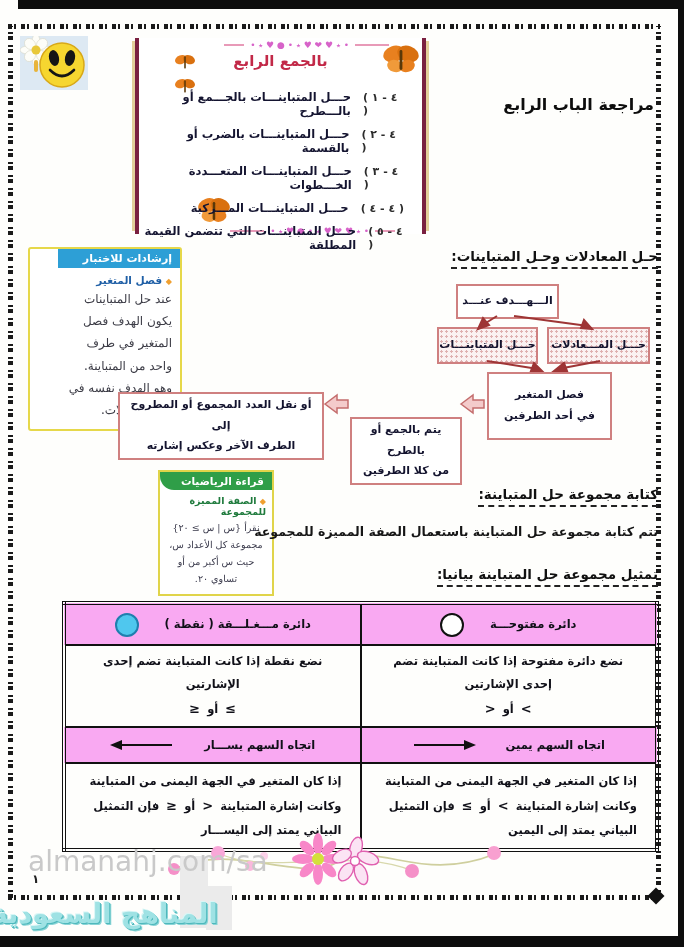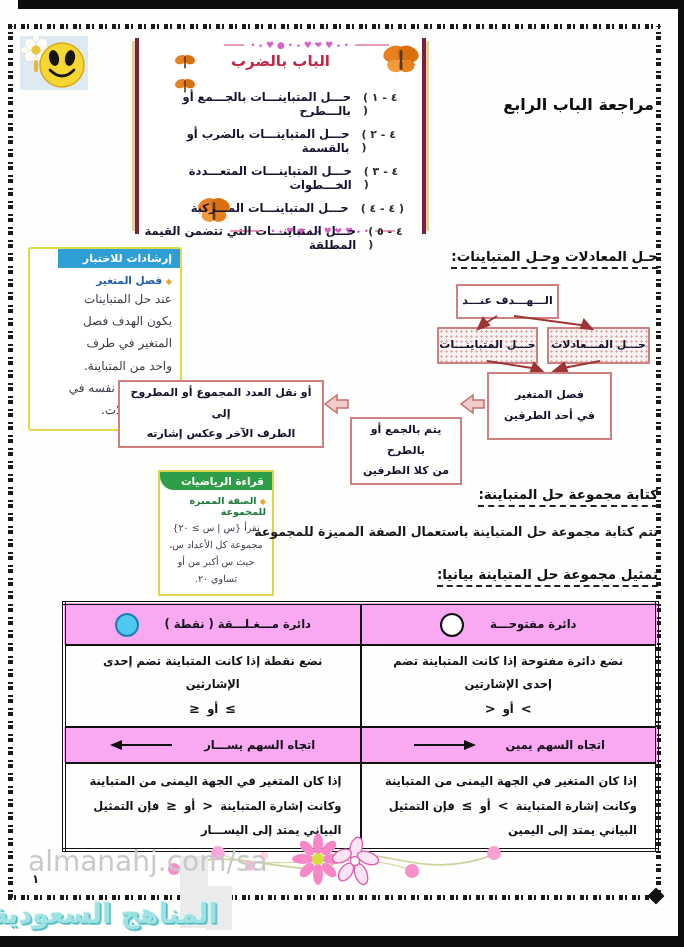--- a/index.html
+++ b/index.html
@@ -98,21 +98,21 @@
     <div class="abs" style="left:40px;top:2px;width:210px;display:flex;align-items:center;gap:6px;">
       <div class="pinkline" style="width:34px;"></div>
       <span class="hearts">• ٭ ♥ ❤ ♥ ٭ • ● ♥ ٭ •</span>
       <div class="pinkline" style="width:20px;"></div>
     </div>
     <div class="abs" style="left:46px;top:188px;width:210px;display:flex;align-items:center;gap:6px;">
       <div class="pinkline" style="width:20px;"></div>
       <span class="hearts">• ٭ ♥ ❤ ♥ ٭ • ● ♥ ٭ •</span>
       <div class="pinkline" style="width:34px;"></div>
     </div>
-    <div class="abs chapter-title" style="left:0;top:14px;width:100%;text-align:center;">الباب بالضرب</div>
+    <div class="abs chapter-title" style="left:0;top:14px;width:100%;text-align:center;">بالجمع الرابع</div>
 
     <svg class="abs" width="38" height="32" viewBox="0 0 38 32" style="left:243px;top:6px;">
       <ellipse cx="12" cy="10" rx="11" ry="8" fill="#e8801f" transform="rotate(-20 12 10)"></ellipse>
       <ellipse cx="26" cy="10" rx="11" ry="8" fill="#d9700f" transform="rotate(20 26 10)"></ellipse>
       <ellipse cx="13" cy="22" rx="8" ry="6" fill="#f09a3a" transform="rotate(15 13 22)"></ellipse>
       <ellipse cx="25" cy="22" rx="8" ry="6" fill="#e8801f" transform="rotate(-15 25 22)"></ellipse>
       <rect x="17.6" y="6" width="2.8" height="20" rx="1.4" fill="#5a3808"></rect>
     </svg>
     <svg class="abs" width="24" height="18" viewBox="0 0 38 32" style="left:34px;top:16px;">
       <ellipse cx="12" cy="10" rx="11" ry="8" fill="#e8801f" transform="rotate(-20 12 10)"></ellipse>
@@ -178,21 +178,21 @@
     <div>حـــل المـــعادلات</div>
   </div>
   <div class="abs fbox" style="left:487px;top:372px;width:121px;height:64px;">
     <div>فصل المتغير</div>
     <div>في أحد الطرفين</div>
   </div>
   <div class="abs fbox" style="left:350px;top:372px;width:108px;height:64px;margin-top:45px;">
     <div>يتم بالجمع أو بالطرح</div>
     <div>من كلا الطرفين</div>
   </div>
-  <div class="abs fbox" style="left:118px;top:380px;width:202px;height:64px;">
+  <div class="abs fbox" style="left:118px;top:392px;width:202px;height:64px;">
     <div>أو نقل العدد المجموع أو المطروح إلى</div>
     <div>الطرف الآخر وعكس إشارته</div>
   </div>
 
   <svg class="abs" style="left:0;top:0;pointer-events:none;" width="684" height="947" viewBox="0 0 684 947">
     <g stroke="#9e3535" stroke-width="2" fill="#9e3535">
       <line x1="497" y1="316" x2="481" y2="326"></line>
       <polygon points="478,329 489,325 483,318"></polygon>
       <line x1="514" y1="316" x2="588" y2="326"></line>
       <polygon points="592,329 581,328 584,320"></polygon>

